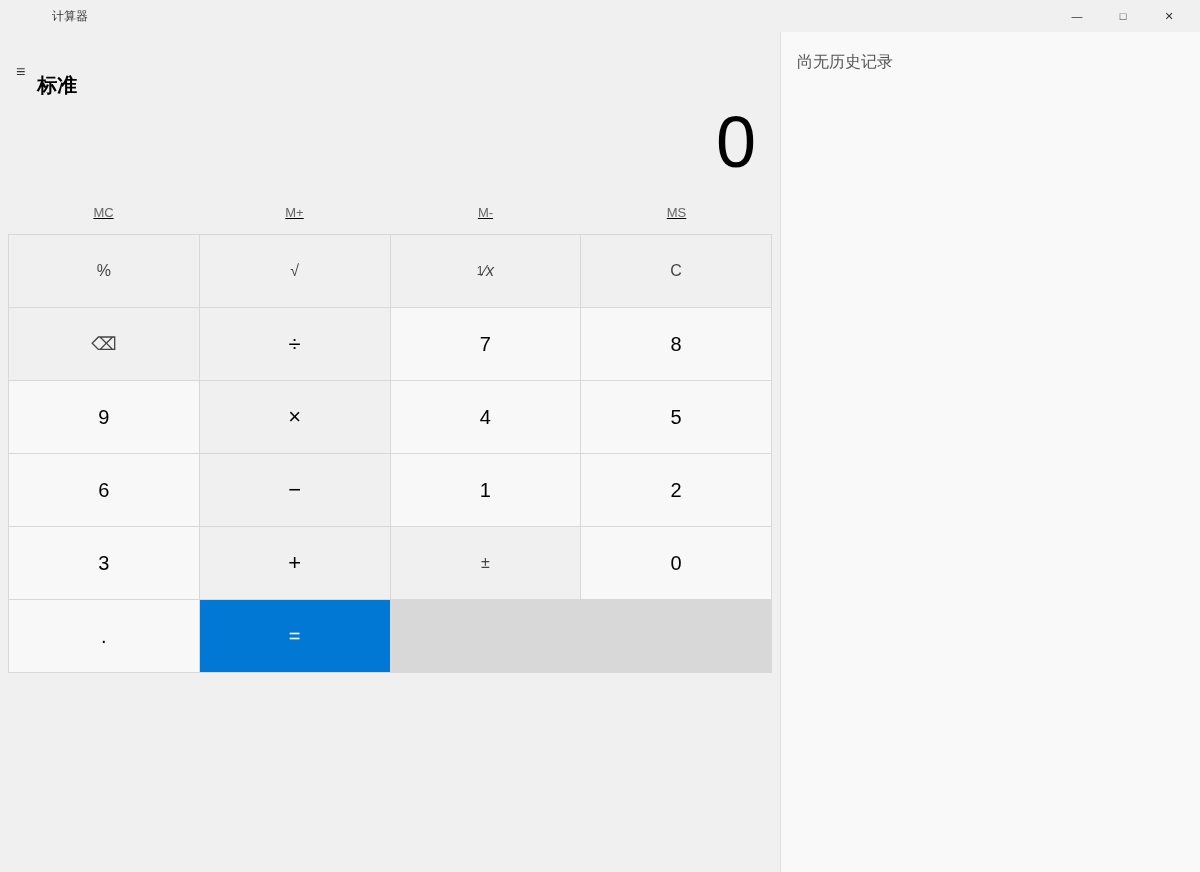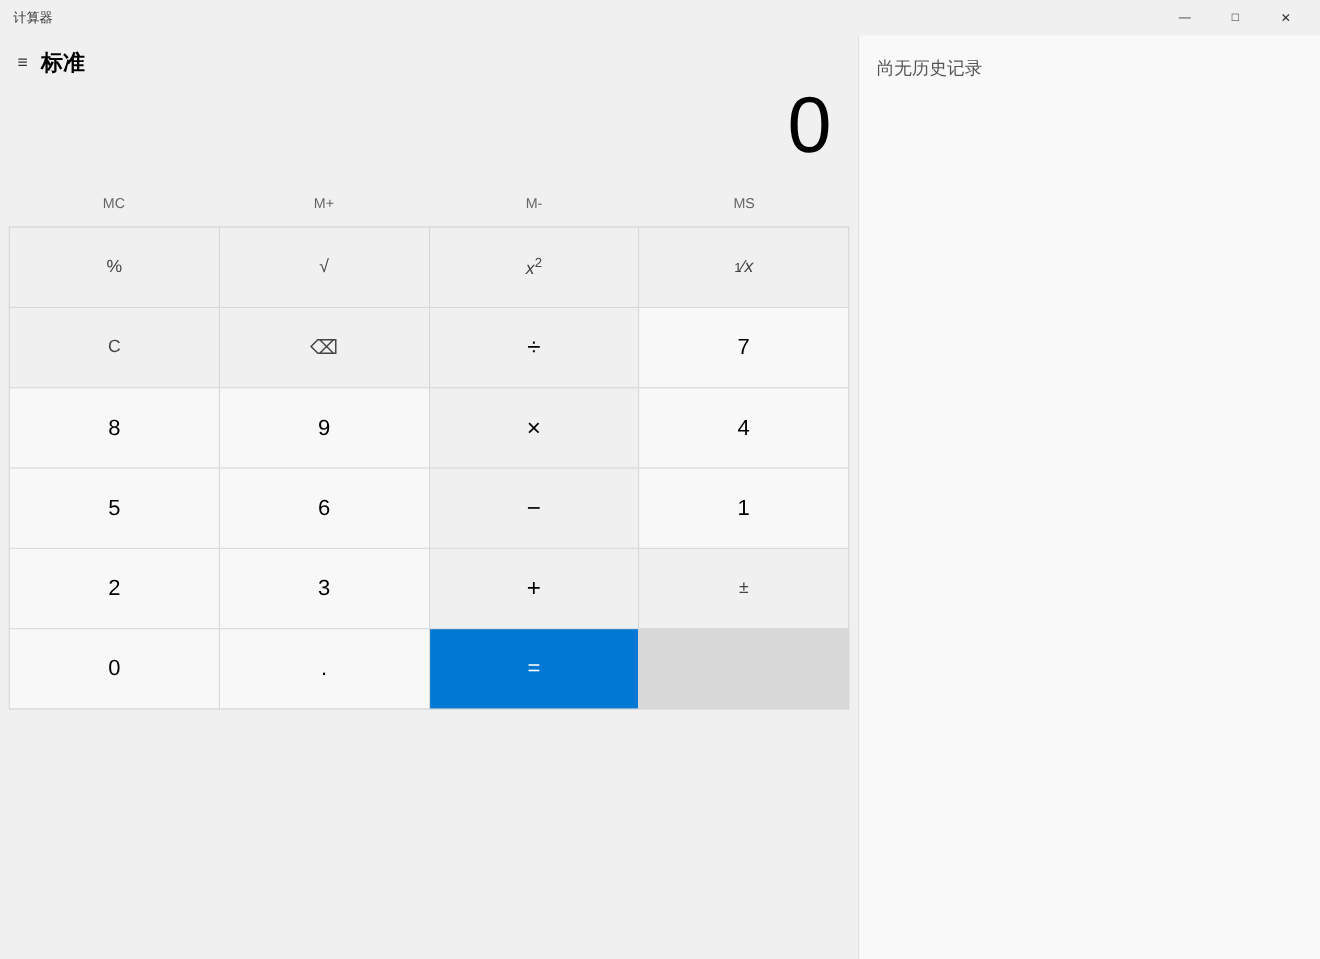--- a/index.html
+++ b/index.html
@@ -23,20 +23,21 @@
       align-items: center;
       justify-content: space-between;
       padding: 0 8px 0 12px;
       background: #f0f0f0;
       flex-shrink: 0;
     }
     .title-bar-left {
       display: flex;
       align-items: center;
       gap: 8px;
+      margin-left: 40px;
     }
     .title-text {
       font-size: 12px;
       color: #333;
     }
     .title-bar-controls {
       display: flex;
       align-items: center;
     }
     .title-btn {
@@ -74,39 +75,41 @@
     }
     .hamburger-icon {
       font-size: 16px;
       cursor: pointer;
       color: #333;
     }
     .calc-title {
       font-size: 20px;
       font-weight: 600;
       color: #000;
+      margin-top: 28px;
     }
 
     .display-area {
       padding: 0 24px 8px 24px;
       text-align: right;
       flex-shrink: 0;
     }
     .display-value {
       font-size: 72px;
       font-weight: 300;
       color: #000;
       line-height: 1.1;
     }
 
     
     .memory-row {
       display: flex;
       padding: 4px 8px;
       gap: 0;
+      text-decoration: underline;
     }
     .memory-btn {
       flex: 1;
       height: 36px;
       background: transparent;
       border: none;
       cursor: pointer;
       font-size: 13px;
       color: #666;
       display: flex;
@@ -227,23 +230,20 @@
         <button class="memory-btn">M+</button>
         <button class="memory-btn">M-</button>
         <button class="memory-btn">MS</button>
       </div>
 
       <div class="btn-grid-wrapper">
         <div class="btn-grid-inner">
 
           <button class="calc-btn special">%</button>
           <button class="calc-btn special">√</button>
-          <button class="calc-btn special">
-              <span><i>x</i><sup>2</sup></span>
-            </button>
           <button class="calc-btn special"><sup>1</sup>∕<i>x</i></button>
 
           <button class="calc-btn special">C</button>
           <button class="calc-btn special" style="font-size:18px;">⌫</button>
           <button class="calc-btn operator">÷</button>
 
           <button class="calc-btn">7</button>
           <button class="calc-btn">8</button>
           <button class="calc-btn">9</button>
           <button class="calc-btn operator">×</button>

